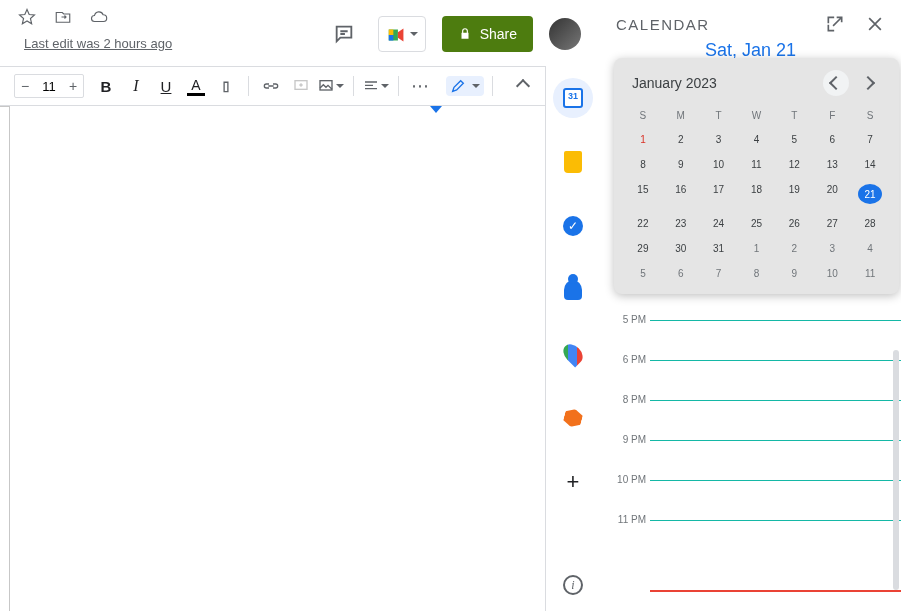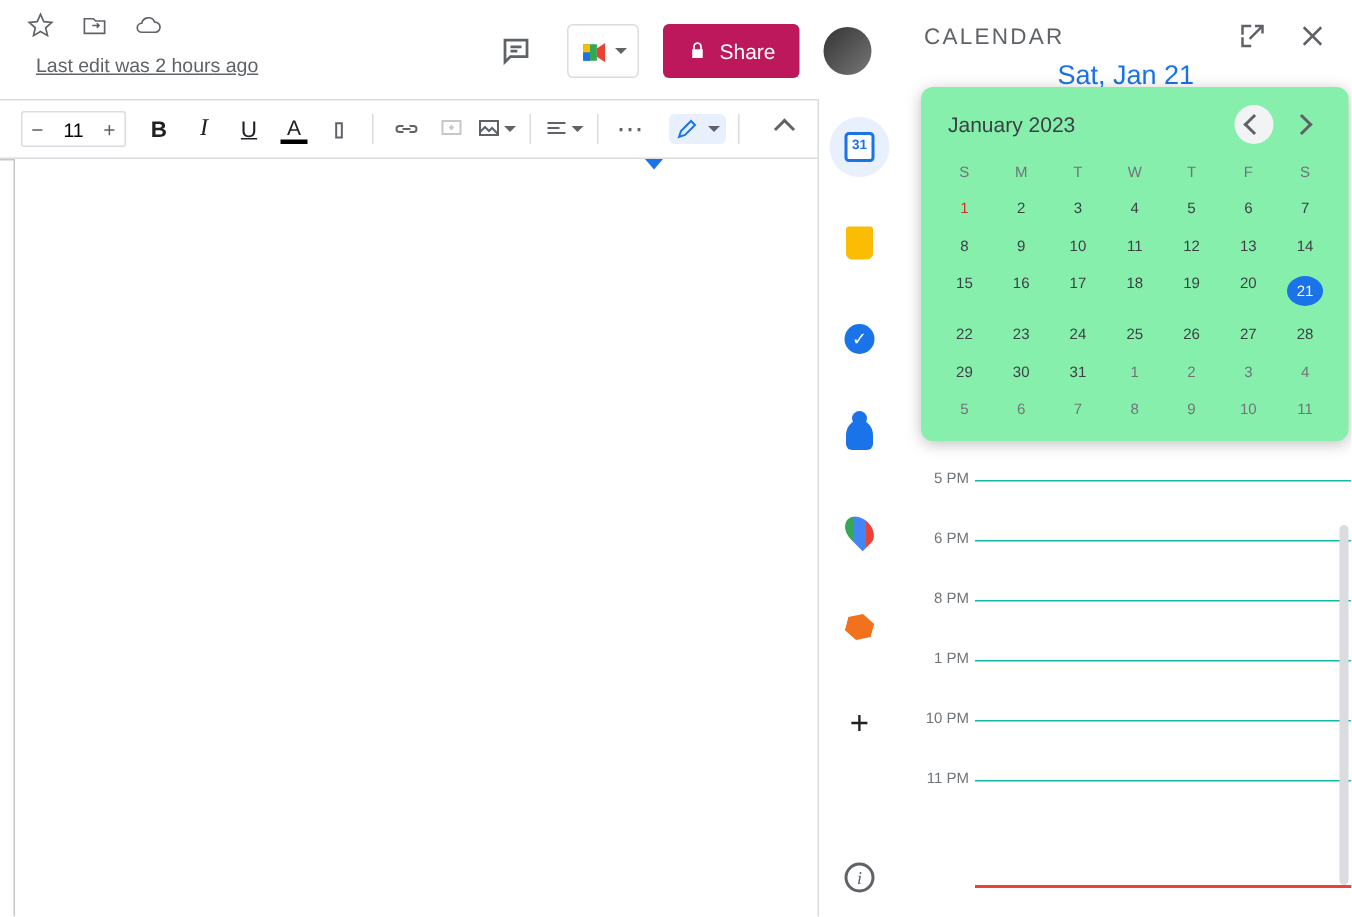--- a/index.html
+++ b/index.html
@@ -7,21 +7,21 @@
 
 
 .top-actions { position: absolute; top: 8px; left: 18px; display: flex; gap: 18px; align-items: center; }
 .top-actions svg { width: 18px; height: 18px; fill: #5f6368; }
 .last-edit { position: absolute; top: 36px; left: 24px; font-size: 13px; color: #5f6368; text-decoration: underline; cursor: pointer; }
 
 .top-right { position: absolute; top: 16px; right: 320px; display: flex; align-items: center; gap: 16px; }
 .comment-btn { width: 36px; height: 36px; display:flex; align-items:center; justify-content:center; cursor:pointer; border-radius:4px; }
 .meet-btn { width: 48px; height: 36px; border: 1px solid #dadce0; border-radius: 4px; display:flex; align-items:center; justify-content:center; gap:2px; cursor:pointer; background:#fff; position:relative; }
 .meet-icon { width:20px; height:20px; position:relative; }
-.share-btn { background:#be185d; color:#fff; height:36px; border-radius:4px; padding:0 16px; display:flex; align-items:center; gap:8px; font-size:14px; font-weight:500; cursor:pointer; }
+.share-btn { background:#4d7c0f; color:#fff; height:36px; border-radius:4px; padding:0 16px; display:flex; align-items:center; gap:8px; font-size:14px; font-weight:500; cursor:pointer; }
 .avatar { width:32px; height:32px; border-radius:50%; background: linear-gradient(135deg,#333,#777); }
 
 
 .toolbar { position:absolute; top:66px; left:0; right:356px; height:40px; border-top:1px solid #dadce0; border-bottom:1px solid #dadce0; display:flex; align-items:center; padding:0 8px; gap:2px; }
 .tbtn { width:28px; height:28px; display:flex; align-items:center; justify-content:center; cursor:pointer; border-radius:2px; color:#5f6368; font-size:14px; }
 .tbtn.bold { font-weight:bold; color:#202124; font-size:15px; }
 .tbtn.italic { font-style:italic; font-family:serif; font-size:16px; color:#202124; }
 .tbtn.underline { text-decoration:underline; color:#202124; font-size:15px; }
 .font-size-group { display:flex; align-items:center; border:1px solid #dadce0; border-radius:2px; height:24px; margin:0 6px; }
 .font-size-group .fs-btn { width:20px; text-align:center; cursor:pointer; font-size:14px; color:#5f6368; }
@@ -60,21 +60,21 @@
 .cal-header { padding:14px 16px 6px; }
 .cal-header-top { display:flex; align-items:center; justify-content:space-between; }
 .cal-label { font-size:15px; letter-spacing:1.5px; color:#5f6368; font-weight:500; }
 .cal-header-icons { display:flex; gap:20px; }
 .cal-header-icons svg { width:20px; height:20px; fill:#5f6368; cursor:pointer; }
 .cal-date-row { display:flex; align-items:center; gap:4px; margin-top:6px; cursor:pointer;flex-direction:column; }
 .cal-date { color:#1a73e8; font-size:18px; font-weight:500; }
 .cal-date-arrow { width:0; height:0; border-left:5px solid transparent; border-right:5px solid transparent; border-top:5px solid #1a73e8; margin-top:3px; }
 
 
-.month-picker { position:absolute; top:58px; left:14px; right:2px; background:#86efac; border-radius:8px; box-shadow:0 2px 10px rgba(0,0,0,0.25); padding:12px 10px 8px; z-index:10; }
+.month-picker { position:absolute; top:58px; left:14px; right:2px; background:#e5e5e5; border-radius:8px; box-shadow:0 2px 10px rgba(0,0,0,0.25); padding:12px 10px 8px; z-index:10; }
 .mp-head { display:flex; align-items:center; justify-content:space-between; padding:0 8px 8px; }
 .mp-title { font-size:14px; color:#3c4043; font-weight:500; }
 .mp-nav { display:flex; gap:6px; }
 .mp-nav-btn { width:26px; height:26px; border-radius:50%; display:flex; align-items:center; justify-content:center; cursor:pointer; }
 .mp-nav-btn.prev { background:#f1f3f4; }
 .mp-grid { display:grid; grid-template-columns:repeat(7,1fr); text-align:center; }
 .mp-dow { font-size:10px; color:#70757a; font-weight:500; padding:6px 0; }
 .mp-day { font-size:10px; color:#3c4043; padding:7px 0; cursor:pointer; position:relative; }
 .mp-day.sun1 { color:#d93025; }
 .mp-day.muted { color:#70757a; }
@@ -316,21 +316,21 @@
       <div class="time-row">
         <div class="time-label">5 PM</div>
       </div>
       <div class="time-row">
         <div class="time-label">6 PM</div>
       </div>
       <div class="time-row">
         <div class="time-label">8 PM</div>
       </div>
       <div class="time-row">
-        <div class="time-label">1 PM</div>
+        <div class="time-label">9 PM</div>
       </div>
       <div class="time-row">
         <div class="time-label">10 PM</div>
       </div>
       <div class="time-row">
         <div class="time-label">11 PM</div>
       </div>
     </div>
   <div class="now-line" style="top:590px;"></div>
   <div class="time-scrollbar"></div>

